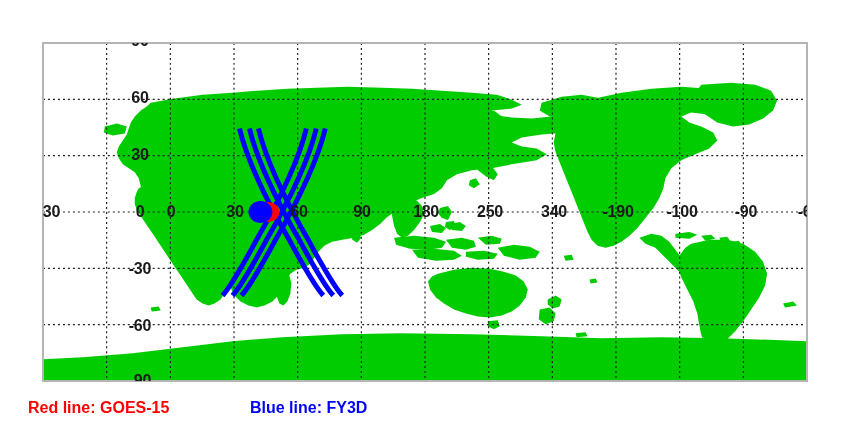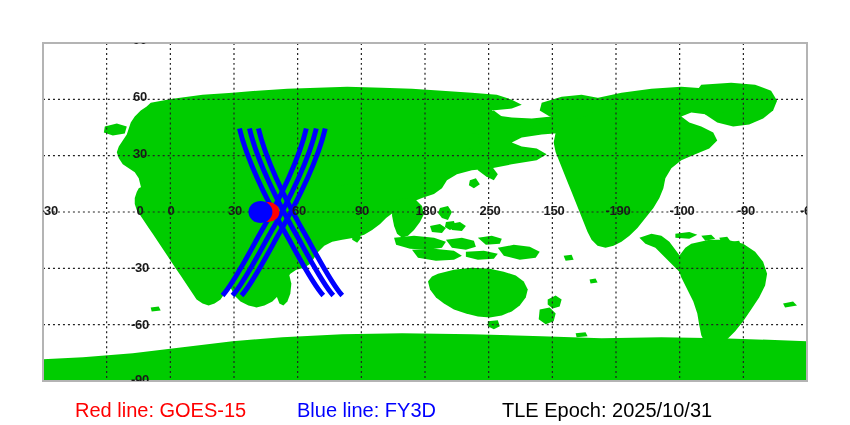--- a/index.html
+++ b/index.html
@@ -37,45 +37,44 @@
     position: absolute;
     left: 0; top: 0;
     width: 100%;
     height: 100%;
     display: block;
   }
   
   .axis-label {
     position: absolute;
     font-family: "Liberation Sans", sans-serif;
-    font-size: 13px;
+    font-size: 16px;
     font-weight: bold;
     color: #1a1a1a;
     white-space: nowrap;
     line-height: 1;
     letter-spacing: -0.2px;
   }
   .lat-label { text-align: center; }
   .lon-label { text-align: center; }
   
   #legend {
     position: absolute;
     left: 0;
     top: 392px;
     width: 850px;
     height: 33px;
   }
   .legend-item {
     position: absolute;
     font-family: "Liberation Sans", sans-serif;
-    font-size: 20px;
-    font-weight: normal;
+    font-size: 16px;
+    font-weight: bold;
     white-space: nowrap;
     line-height: 1;
-    margin-left: 47px;
   }
   #legend-red  { left: 28px;  top: 8px; color: #ff0000; }
   #legend-blue { left: 250px; top: 8px; color: #0000ff; text-align: right; }
   #legend-tle  { left: 455px; top: 8px; color: #000000; }
 </style>
 </head>
 <body>
 
 <div id="app">
 
@@ -284,26 +283,25 @@
     <div class="axis-label lat-label" style="left:76px;  top:275px; width:42px;">-60</div>
     <div class="axis-label lat-label" style="left:76px;  top:330px; width:42px;">-90</div>
 
     <div class="axis-label lon-label" style="left:-16px; top:161px; width:44px;">-30</div>
     <div class="axis-label lon-label" style="left:106px; top:161px; width:44px;">0</div>
     <div class="axis-label lon-label" style="left:170px; top:161px; width:44px;">30</div>
     <div class="axis-label lon-label" style="left:234px; top:161px; width:44px;">60</div>
     <div class="axis-label lon-label" style="left:297px; top:161px; width:44px;">90</div>
     <div class="axis-label lon-label" style="left:361px; top:161px; width:44px;">180</div>
     <div class="axis-label lon-label" style="left:425px; top:161px; width:44px;">250</div>
-    <div class="axis-label lon-label" style="left:489px; top:161px; width:44px;">150</div>
+    <div class="axis-label lon-label" style="left:489px; top:161px; width:44px;">340</div>
     <div class="axis-label lon-label" style="left:551px; top:161px; width:48px;">-190</div>
     <div class="axis-label lon-label" style="left:615px; top:161px; width:48px;">-100</div>
     <div class="axis-label lon-label" style="left:681px; top:161px; width:44px;">-90</div>
     <div class="axis-label lon-label" style="left:744px; top:161px; width:44px;">-60</div>
   </div>
 
   <div id="legend">
     <div class="legend-item" id="legend-red">Red line: GOES-15</div>
     <div class="legend-item" id="legend-blue">Blue line: FY3D</div>
-    <div class="legend-item" id="legend-tle">TLE Epoch: 2025/10/31</div>
   </div>
 
 </div>
 
 </body></html>

